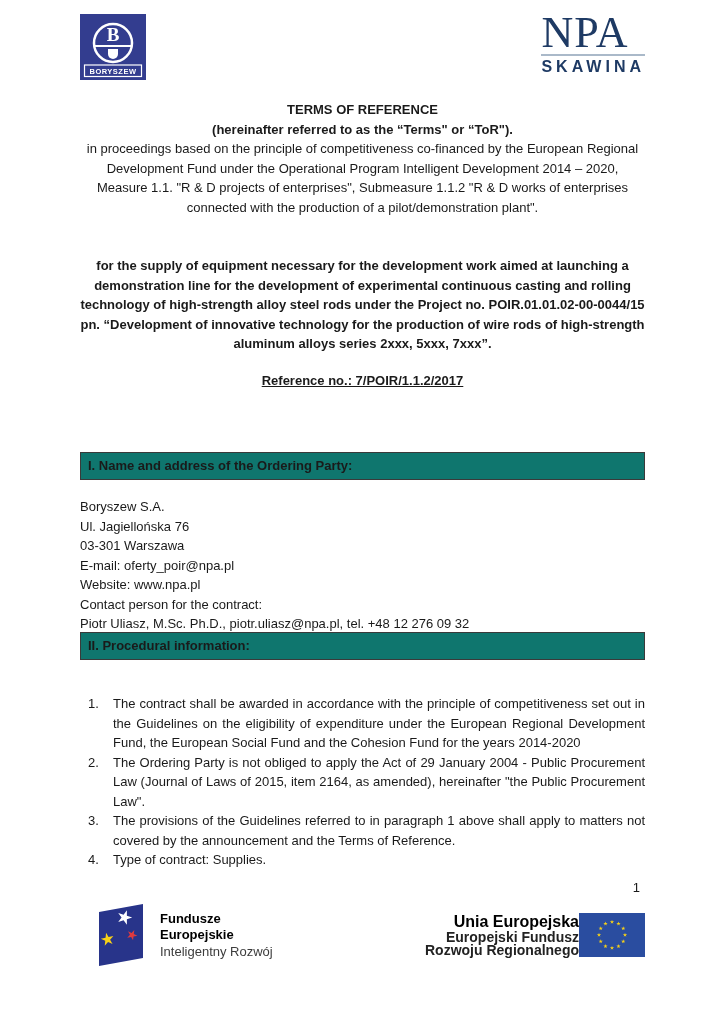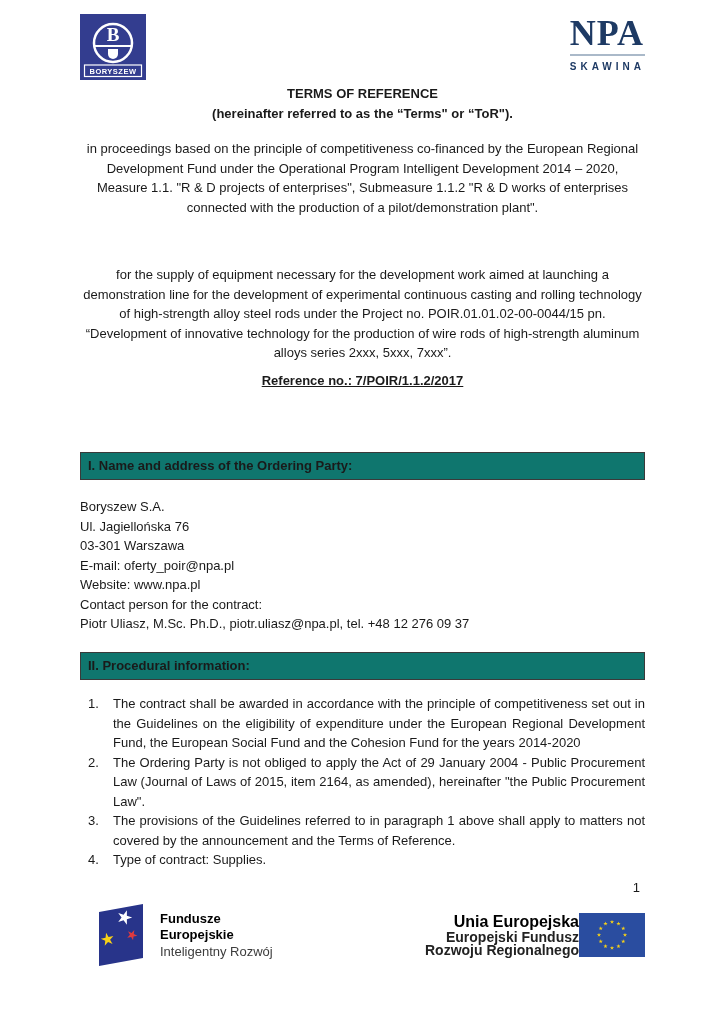--- a/index.html
+++ b/index.html
@@ -17,52 +17,52 @@
     overflow: hidden;
   }
   .abs { position: absolute; left: 80px; right: 79px; }
 
   
   .header { top: 14px; display: flex; justify-content: space-between; align-items: flex-start; }
   .boryszew-logo { width: 66px; height: 66px; display: block; }
   .npa-logo { text-align: left; padding-top: 2px; }
   .npa-name {
     font-family: "Liberation Serif", serif;
-    font-weight: bold;
-    font-size: 36px;
+    font-weight: normal;
+    font-size: 44px;
     line-height: 34px;
     letter-spacing: 1px;
     color: #1e3a64;
   }
   .npa-divider { height: 2px; background: #aab9c9; margin: 4px 0 5px 0; }
   .npa-subtitle {
     font-weight: bold;
-    font-size: 10px;
+    font-size: 16px;
     line-height: 12px;
     letter-spacing: 4px;
     color: #1e3a64;
   }
 
   
-  .title-block { top: 84px; text-align: center; font-weight: bold; }
+  .title-block { top: 100px; text-align: center; font-weight: bold; }
 
   
   .intro { top: 139px; text-align: center; }
-  .subject { top: 265px; text-align: center; font-weight: normal; }
+  .subject { top: 256px; text-align: center; font-weight: bold; }
   .reference { top: 371px; text-align: center; font-weight: bold; text-decoration: underline; }
 
   
   .section-box {
     border: 1.5px solid #3a3a3a;
     font-weight: bold;
     padding: 3px 7px;
     background: #0f766e;
   }
   .sec1 { top: 452px; }
-  .sec2 { top: 652px; }
+  .sec2 { top: 632px; }
 
   
   .address { top: 497px; }
 
   
   .proc-list { top: 694px; list-style: none; }
   .proc-list li { display: flex; }
   .proc-list .num { width: 25px; margin-left: 8px; flex-shrink: 0; }
   .proc-list .item-text { flex: 1; text-align: justify; }
 
@@ -119,21 +119,21 @@
     <span>I. Name and address of the Ordering Party:</span>
   </div>
 
   <div class="abs address">
     <div>Boryszew S.A.</div>
     <div>Ul. Jagiellońska 76</div>
     <div>03-301 Warszawa</div>
     <div>E-mail: oferty_poir@npa.pl</div>
     <div>Website: www.npa.pl</div>
     <div>Contact person for the contract:</div>
-    <div>Piotr Uliasz, M.Sc. Ph.D., piotr.uliasz@npa.pl, tel. +48 12 276 09 37</div>
+    <div>Piotr Uliasz, M.Sc. Ph.D., piotr.uliasz@npa.pl, tel. +48 12 276 09 32</div>
   </div>
 
   <div class="abs section-box sec2">
     <span>II. Procedural information:</span>
   </div>
 
   <ol class="abs proc-list">
     <li>
       <span class="num">1.</span>
       <span class="item-text">The contract shall be awarded in accordance with the principle of competitiveness set out in the Guidelines on the eligibility of expenditure under the European Regional Development Fund, the European Social Fund and the Cohesion Fund for the years 2014-2020</span>

